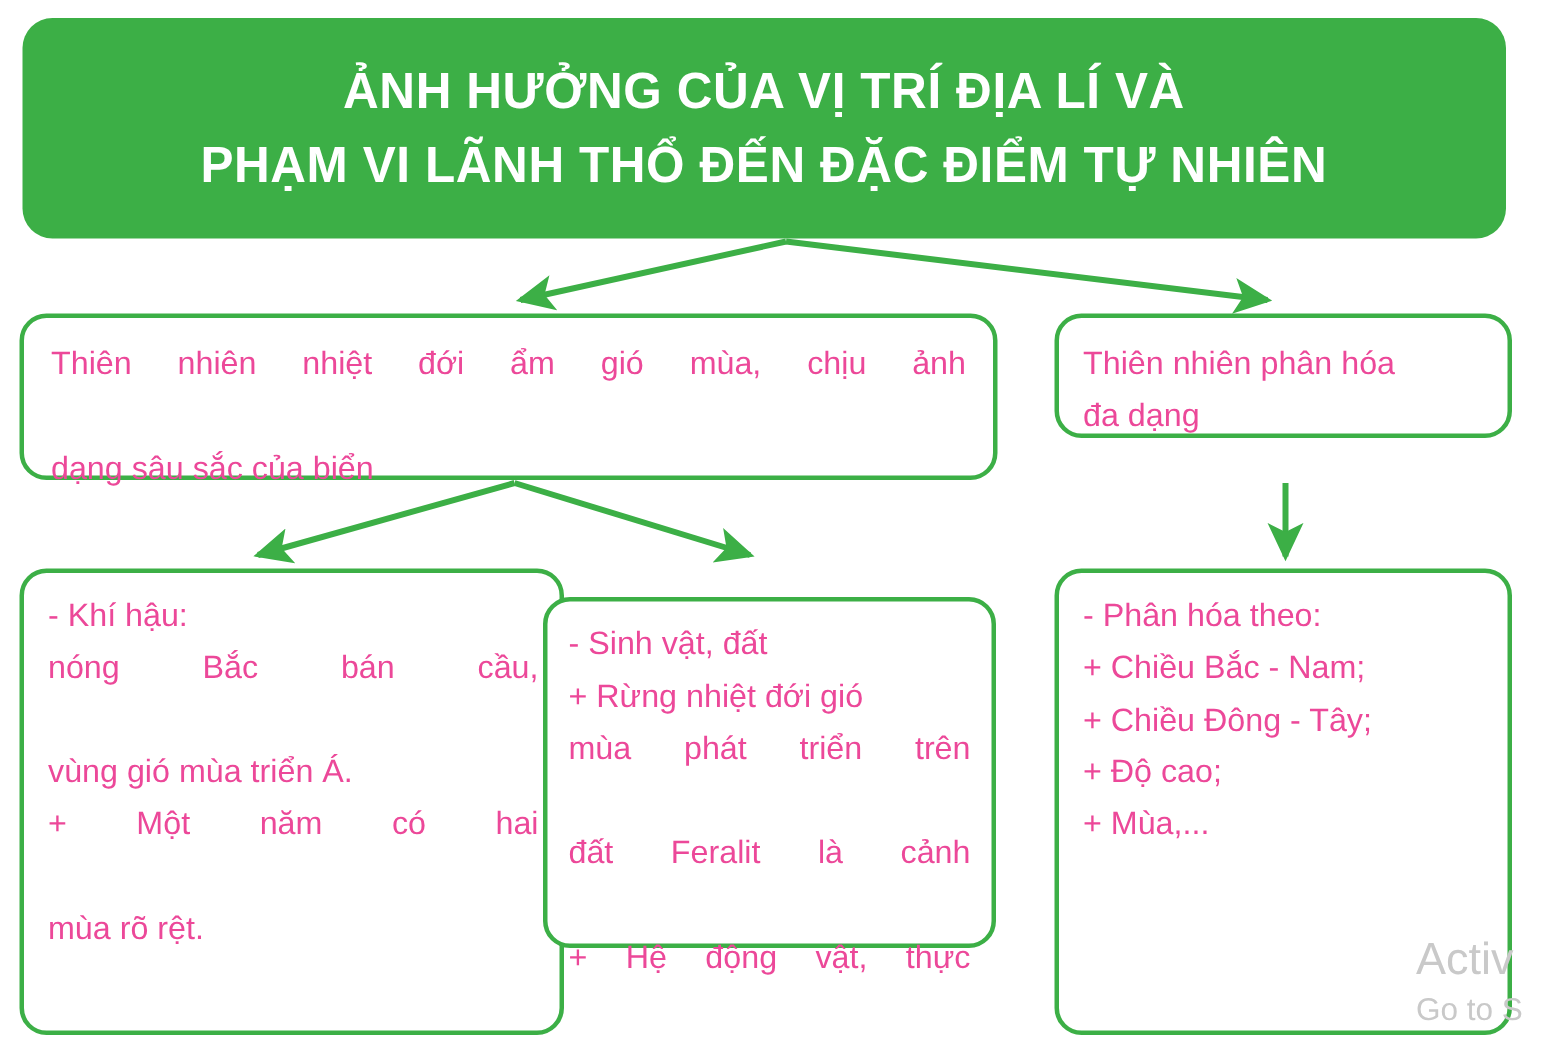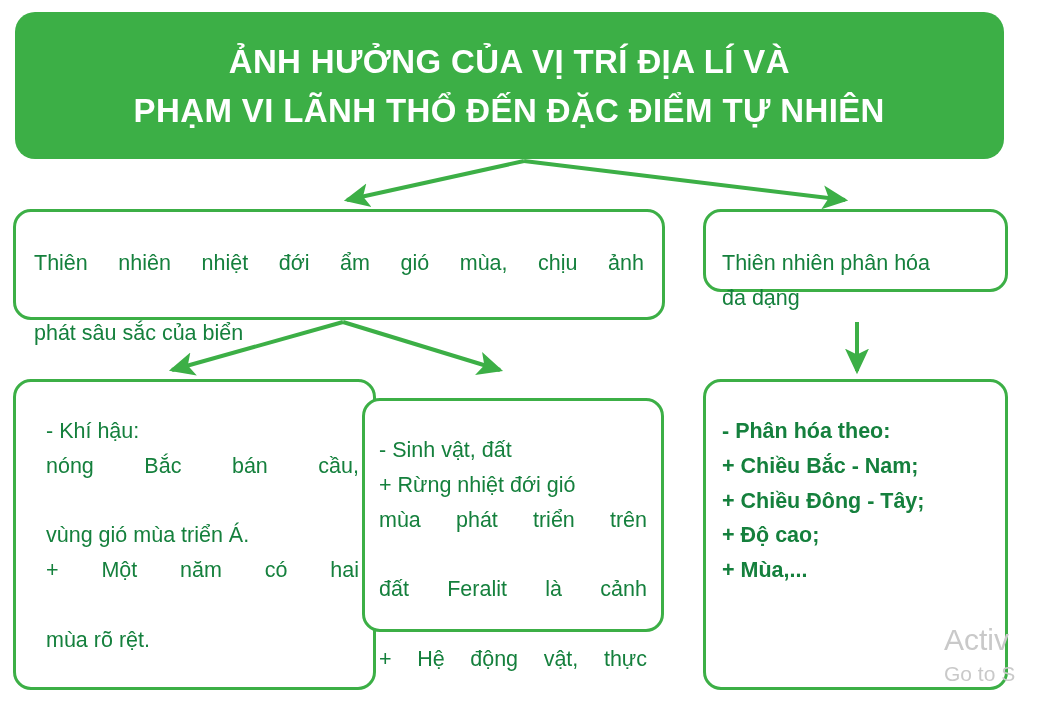--- a/index.html
+++ b/index.html
@@ -59,22 +59,21 @@
   .node {
     position: absolute;
     box-sizing: border-box;
     background: #ffffff;
     border: 3px solid #3CAF46;
     border-radius: 18px;
   }
   .node .body {
     font-size: 21.5px;
     line-height: 1.62;
-    color: #15803d;
-    margin-top: 21px;
+    color: #ec4899;
   }
 
   
   #node-nature {
     left: 13px;
     top: 209px;
     width: 652px;
     height: 111px;
     padding: 13px 18px 0 18px;
   }
@@ -88,42 +87,41 @@
     height: 83px;
     padding: 13px 16px 0 16px;
   }
 
   
   #node-climate {
     left: 13px;
     top: 379px;
     width: 363px;
     height: 311px;
-    padding: 11px 14px 0 30px;
+    padding: 11px 14px 0 16px;
   }
   #node-climate .body { text-align: justify; }
   #node-climate .body .last { text-align: left; }
 
   #node-bio {
     left: 362px;
     top: 398px;
     width: 302px;
     height: 234px;
     padding: 11px 14px 0 14px;
   }
   #node-bio .body { text-align: justify; }
   #node-bio .body .last { text-align: left; }
 
   #node-zones {
     left: 703px;
     top: 379px;
     width: 305px;
     height: 311px;
     padding: 11px 16px 0 16px;
-    font-weight: bold;
   }
   #node-zones .body { text-align: left; }
 
   .body p {
     margin: 0;
   }
   
   .body p.just::after {
     content: "";
     display: inline-block;
@@ -176,21 +174,21 @@
   </svg>
 
   <div id="title-box">
     <div class="tline">ẢNH HƯỞNG CỦA VỊ TRÍ ĐỊA LÍ VÀ</div>
     <div class="tline">PHẠM VI LÃNH THỔ ĐẾN ĐẶC ĐIỂM TỰ NHIÊN</div>
   </div>
 
   <div class="node" id="node-nature">
     <div class="body">
       <p class="just">Thiên nhiên nhiệt đới ẩm gió mùa, chịu ảnh</p>
-      <p class="last">phát sâu sắc của biển</p>
+      <p class="last">dạng sâu sắc của biển</p>
     </div>
   </div>
 
   <div class="node" id="node-diff">
     <div class="body">
       <p>Thiên nhiên phân hóa</p>
       <p>đa dạng</p>
     </div>
   </div>
 

